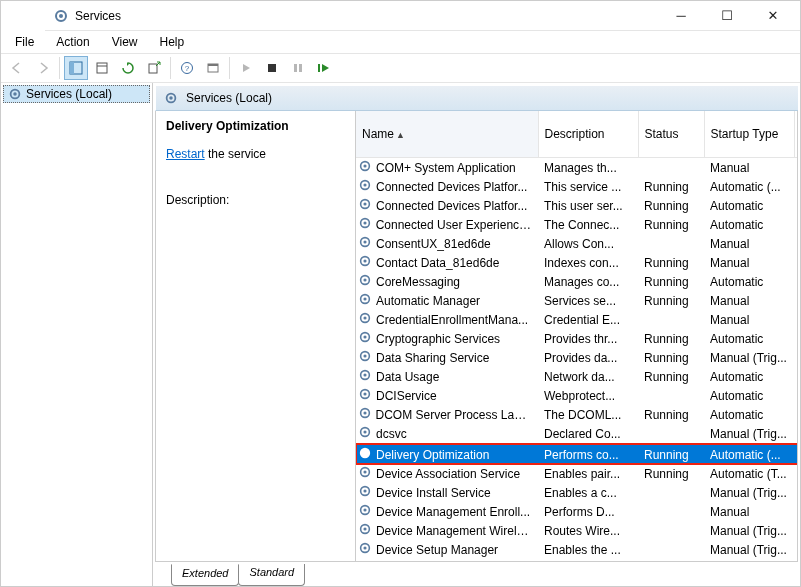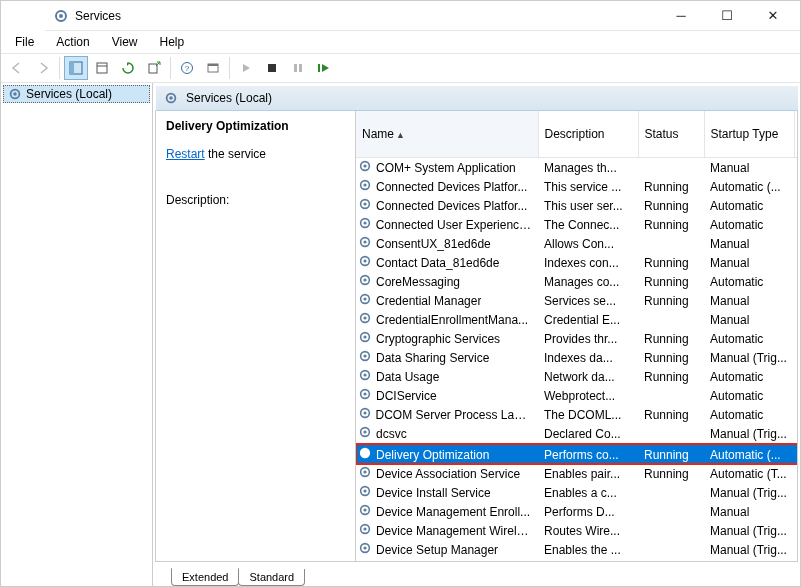--- a/index.html
+++ b/index.html
@@ -145,24 +145,25 @@
     padding-left: 2px;
   }
   .namecell { display: flex; align-items: center; gap: 4px; overflow:hidden;}
   .namecell span { overflow:hidden; text-overflow:ellipsis; white-space:nowrap; }
   tr.selected { background: #0078d7; color: #fff; }
   tr.selected .namecell svg circle { fill:#fff;}
   .redbox { outline: 2px solid #e21; outline-offset: -1px;}
   
   .tabsrow {
     height: 22px;
-    display: flex; align-items: flex-end;
+    display: flex; 
     padding-left: 18px;
     gap: -1px;
     margin-top: auto;
+    font-style: italic;
   }
   .btab {
     border: 1px solid #888;
     border-top: none;
     border-radius: 0 0 4px 4px;
     padding: 2px 10px;
     font-size: 11px;
     background: #fff;
     margin-right: -1px;
   }
@@ -419,21 +420,21 @@
                 <td>Automatic</td>
                 <td>Loca</td>
               </tr>
               <tr class="row">
                 <td>
                   <div class="namecell">
                     <span><svg class="gear-icon" viewBox="0 0 16 16">
                         <circle cx="8" cy="8" r="5" fill="none" stroke="#5a7ca0" stroke-width="1.8"></circle>
                         <circle cx="8" cy="8" r="1.8" fill="#5a7ca0"></circle>
                       </svg></span>
-                    <span>Credential Manager</span>
+                    <span>Automatic Manager</span>
                   </div>
                 </td>
                 <td>Services se...</td>
                 <td>Running</td>
                 <td>Manual</td>
                 <td>Loca</td>
               </tr>
               <tr class="row">
                 <td>
                   <div class="namecell">
@@ -467,21 +468,21 @@
               <tr class="row">
                 <td>
                   <div class="namecell">
                     <span><svg class="gear-icon" viewBox="0 0 16 16">
                         <circle cx="8" cy="8" r="5" fill="none" stroke="#5a7ca0" stroke-width="1.8"></circle>
                         <circle cx="8" cy="8" r="1.8" fill="#5a7ca0"></circle>
                       </svg></span>
                     <span>Data Sharing Service</span>
                   </div>
                 </td>
-                <td>Indexes da...</td>
+                <td>Provides da...</td>
                 <td>Running</td>
                 <td>Manual (Trig...</td>
                 <td>Loca</td>
               </tr>
               <tr class="row">
                 <td>
                   <div class="namecell">
                     <span><svg class="gear-icon" viewBox="0 0 16 16">
                         <circle cx="8" cy="8" r="5" fill="none" stroke="#5a7ca0" stroke-width="1.8"></circle>
                         <circle cx="8" cy="8" r="1.8" fill="#5a7ca0"></circle>

